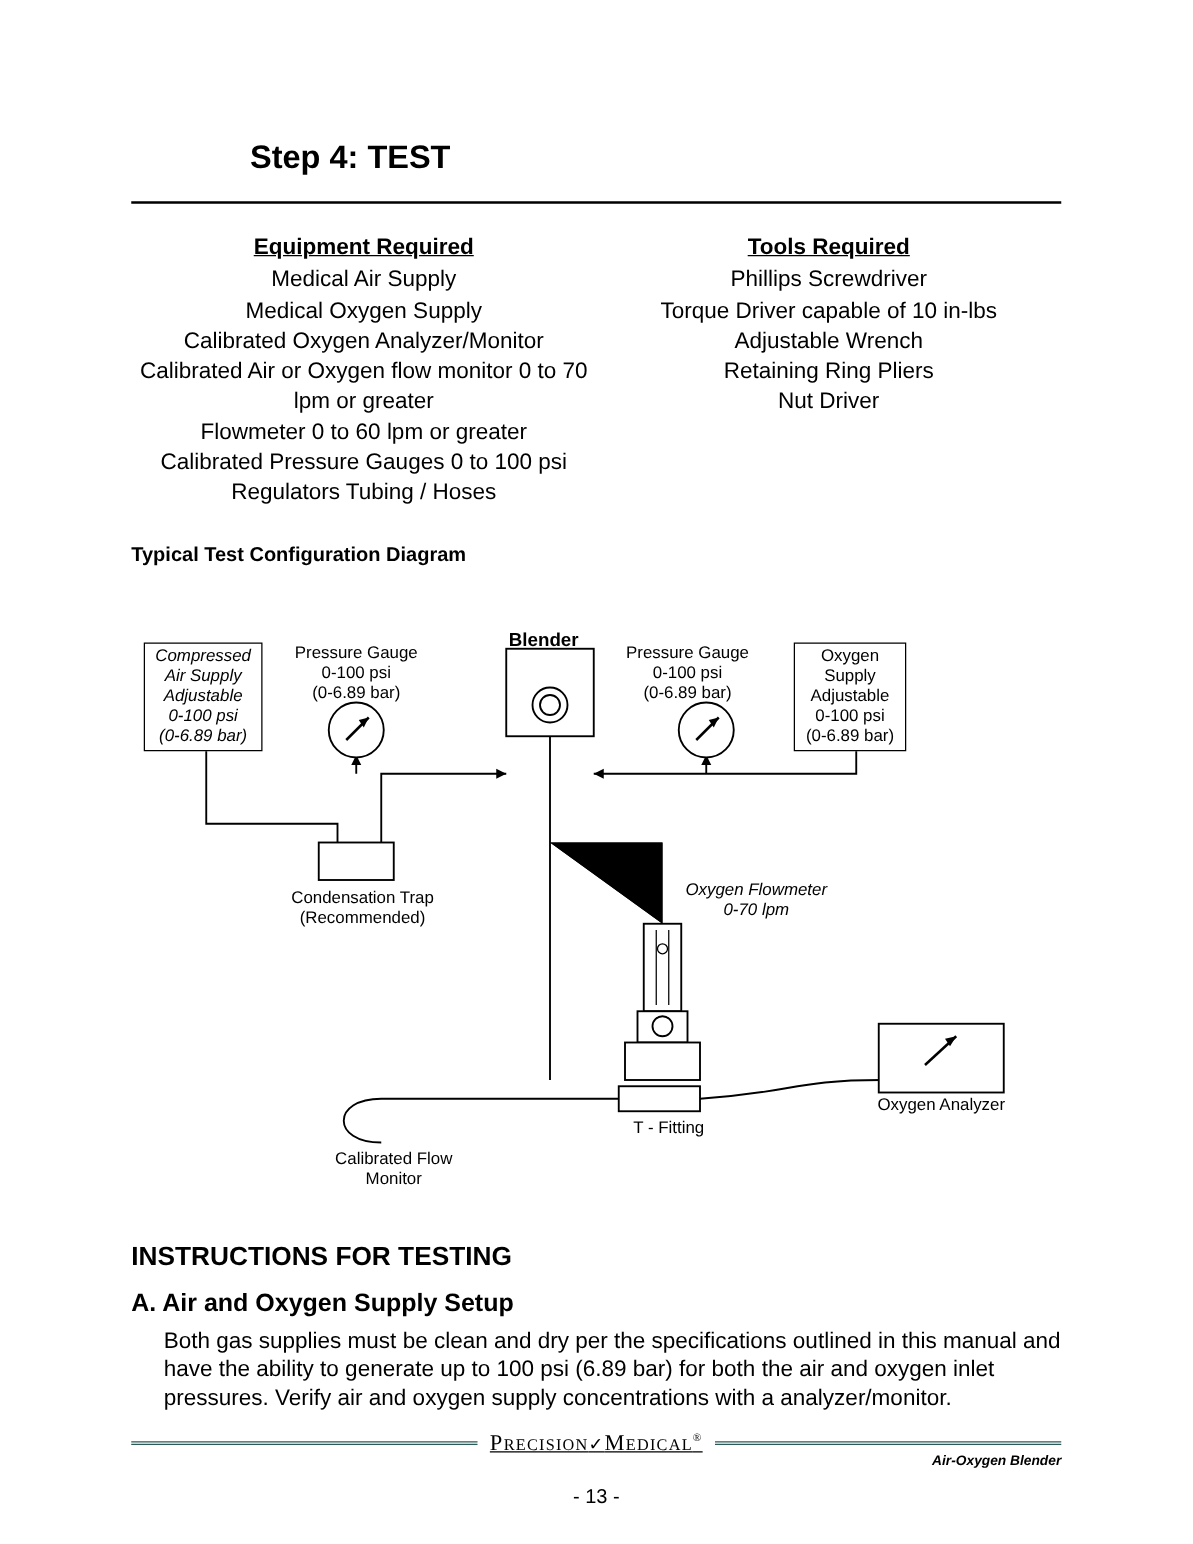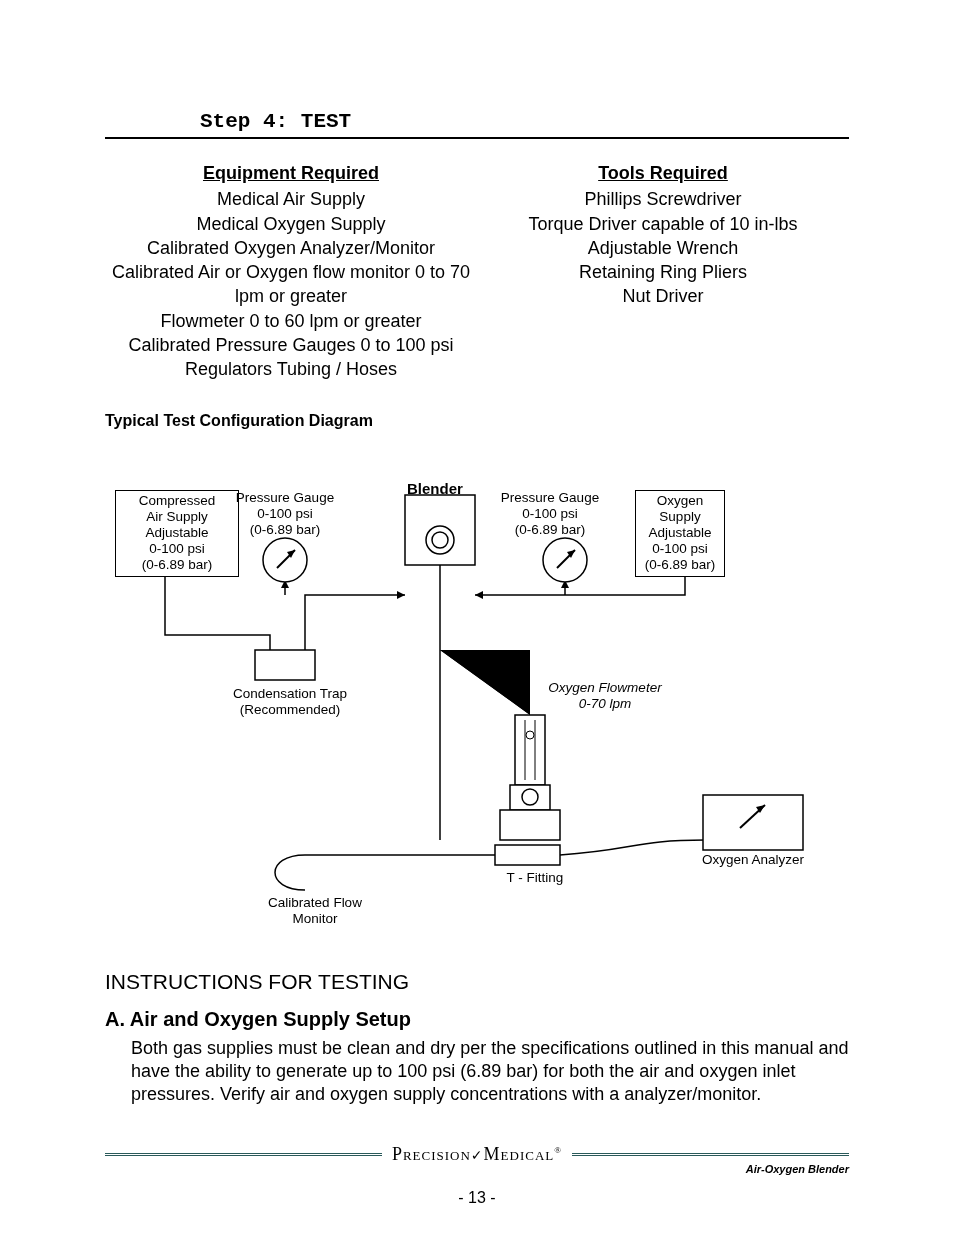--- a/index.html
+++ b/index.html
@@ -8,25 +8,24 @@
       height: 1235px;
       background: #fff;
       font-family: Arial, Helvetica, sans-serif;
       color: #000;
       position: relative;
     }
     .page-margin {
       padding: 110px 105px 0 105px;
     }
     .step-header {
-      font-size: 21px;
+      font-size: 26px;
       font-weight: bold;
       padding-left: 95px;
-      padding-bottom: 4px;
-      font-family: Liberation Mono, monospace;
+      padding-bottom: 20px;
     }
     .step-rule {
       border-top: 2px solid #000;
       margin-bottom: 22px;
     }
     .two-col {
       display: flex;
       margin-bottom: 30px;
     }
     .col {
@@ -70,21 +69,21 @@
     }
     .diagram svg {
       position: absolute;
       top: 0; left: 0;
       width: 744px;
       height: 490px;
       overflow: visible;
     }
     .instructions-h {
       font-size: 21px;
-      font-weight: normal;
+      font-weight: bold;
       margin-bottom: 14px;
     }
     .sub-h {
       font-size: 20px;
       font-weight: bold;
       margin-bottom: 6px;
     }
     .body-text {
       font-size: 18px;
       line-height: 1.3;
@@ -105,20 +104,21 @@
       flex: 1;
       border-top: 3px double #2a5a5a;
       height: 3px;
     }
     .footer-logo {
       text-align: left;
       font-family: "Times New Roman", serif;
       font-size: 18px;
       letter-spacing: 1px;
       white-space: nowrap;
+      text-decoration: underline;
     }
     .footer-logo .sc { font-variant: small-caps; }
     .footer-sub {
       text-align: right;
       font-size: 11px;
       font-style: italic;
       font-weight: bold;
       margin-top: -2px;
       padding-left: 88px;
     }
@@ -215,21 +215,21 @@
 
       <path d="M 335 200 L 425 200 L 425 265" stroke="none"></path>
 
       <path d="M 335 390" stroke="none"></path>
 
       <rect x="598" y="345" width="100" height="55" stroke="#000" stroke-width="1.5" fill="#fff"></rect>
       <line x1="635" y1="378" x2="660" y2="355" stroke="#000" stroke-width="2"></line>
       <polygon points="660,355 651,357 655,363" fill="#000"></polygon>
     </svg>
 
-    <div class="box" style="left:10px; top:40px; width:124px;">Compressed<br>Air Supply<br>Adjustable<br>0-100 psi<br>(0-6.89 bar)</div>
+    <div class="box" style="left:10px; top:40px; width:95px;font-style:italic;">Compressed<br>Air Supply<br>Adjustable<br>0-100 psi<br>(0-6.89 bar)</div>
     <div class="label" style="left:130px; top:40px; width:100px;">Pressure Gauge<br>0-100 psi<br>(0-6.89 bar)</div>
     <div class="label" style="left:302px; top:30px; font-weight:bold; font-size:15px;">Blender</div>
     <div class="label" style="left:395px; top:40px; width:100px;">Pressure Gauge<br>0-100 psi<br>(0-6.89 bar)</div>
     <div class="box" style="left:530px; top:40px; width:90px;">Oxygen<br>Supply<br>Adjustable<br>0-100 psi<br>(0-6.89 bar)</div>
     <div class="label" style="left:120px; top:236px; width:130px;">Condensation Trap<br>(Recommended)</div>
     <div class="label" style="left:440px; top:230px; width:120px;font-style:italic;">Oxygen Flowmeter<br>0-70 lpm</div>
     <div class="label" style="left:596px; top:402px; width:104px;">Oxygen Analyzer</div>
     <div class="label" style="left:395px; top:420px; width:70px;">T - Fitting</div>
     <div class="label" style="left:150px; top:445px; width:120px;">Calibrated Flow<br>Monitor</div>
   </div>

